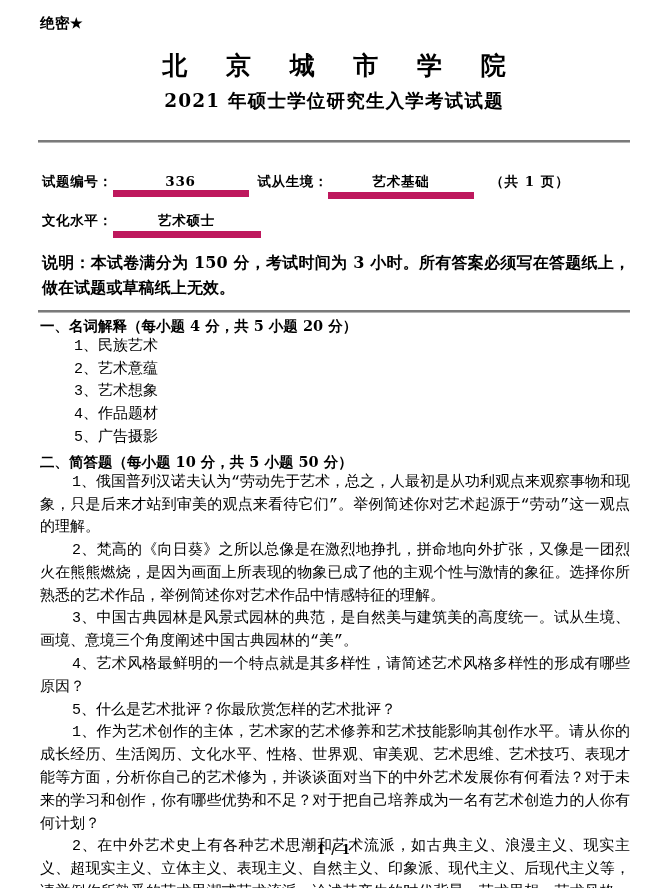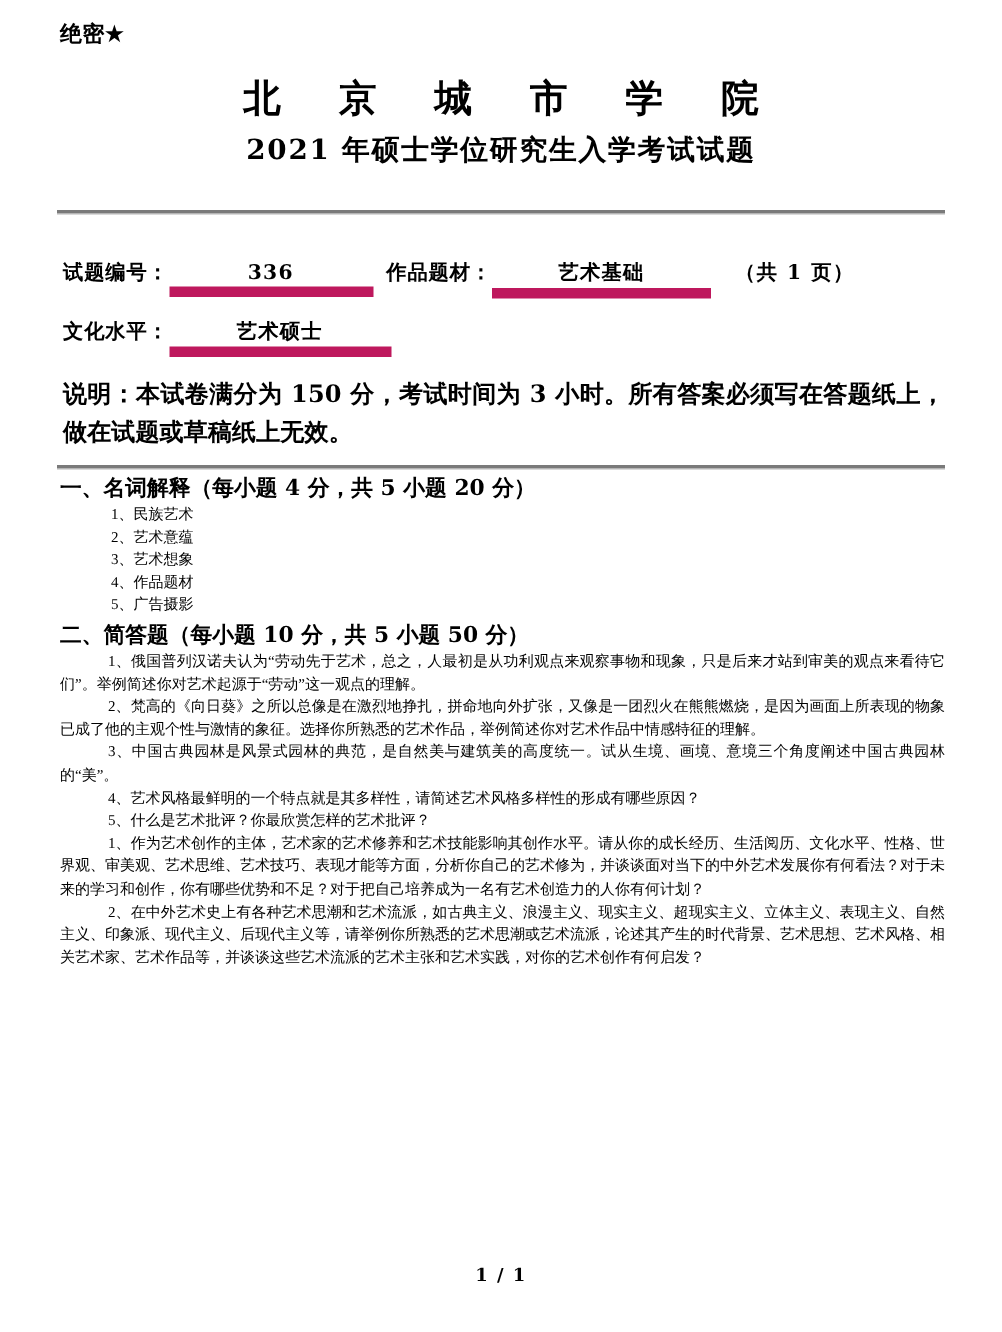--- a/index.html
+++ b/index.html
@@ -120,22 +120,22 @@
     font-family: "DejaVu Serif", "Liberation Serif", serif;
     font-weight: bold;
     font-size: 14.5px;
     line-height: 1.45;
     padding-left: 2px;
     white-space: nowrap;
     margin-top: 1px;
   }
   .item-list { margin: 0; padding: 0; list-style: none; }
   .item {
-    font-family: Liberation Serif, serif;
-    font-size: 10px;
+    font-family: Liberation Mono, monospace;
+    font-size: 15px;
     line-height: 1.52;
     text-align: justify;
     text-justify: inter-ideograph;
     padding-left: 2px;
     margin: 0;
   }
   .item-short { text-indent: 34px; white-space: nowrap; }
   .item-para  { text-indent: 32px; }
 
   
@@ -165,21 +165,21 @@
     <div class="exam-title">2021 年硕士学位研究生入学考试试题</div>
 
     <hr class="rule-thick rule-top">
 
     <div class="meta-block">
 
       <div class="meta-row">
         <span class="meta-label">试题编号：</span>
         <span class="fill fill-code">336</span>
         <span class="meta-gap"></span>
-        <span class="meta-label">作品题材：</span>
+        <span class="meta-label">试从生境：</span>
         <span class="fill fill-name">艺术基础</span>
         <span class="meta-pages">（共 1 页）</span>
       </div>
 
       <div class="meta-row">
         <span class="meta-label">文化水平：</span>
         <span class="fill fill-major">艺术硕士</span>
       </div>
 
       <div class="note">说明：本试卷满分为 150 分，考试时间为 3 小时。所有答案必须写在答题纸上，做在试题或草稿纸上无效。</div>

